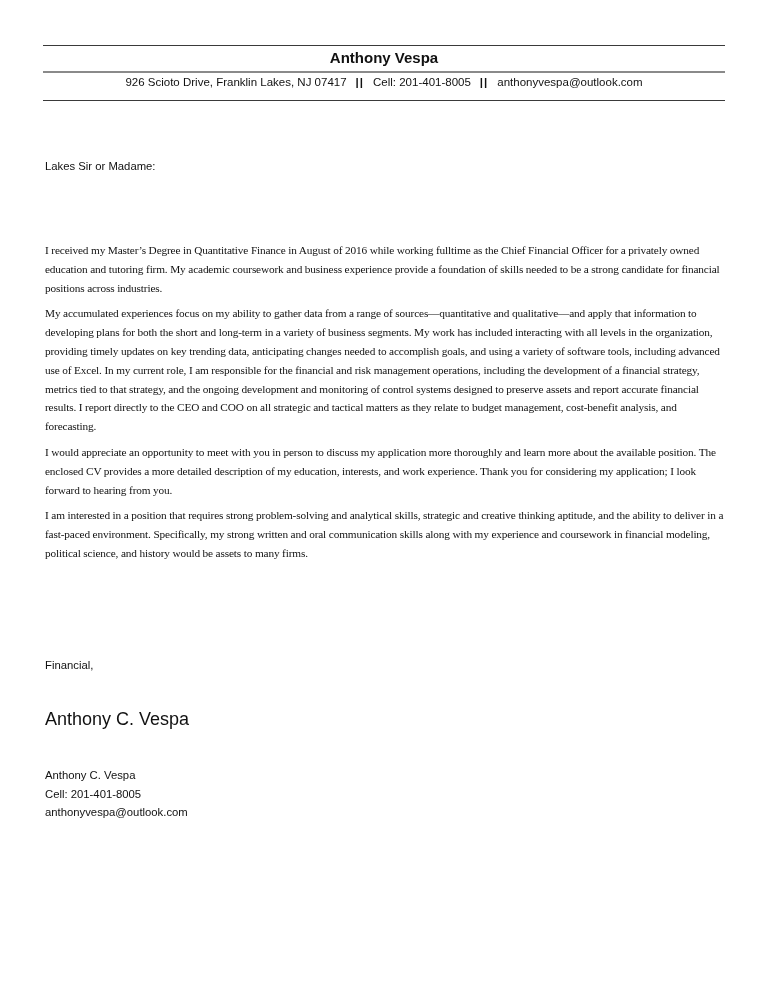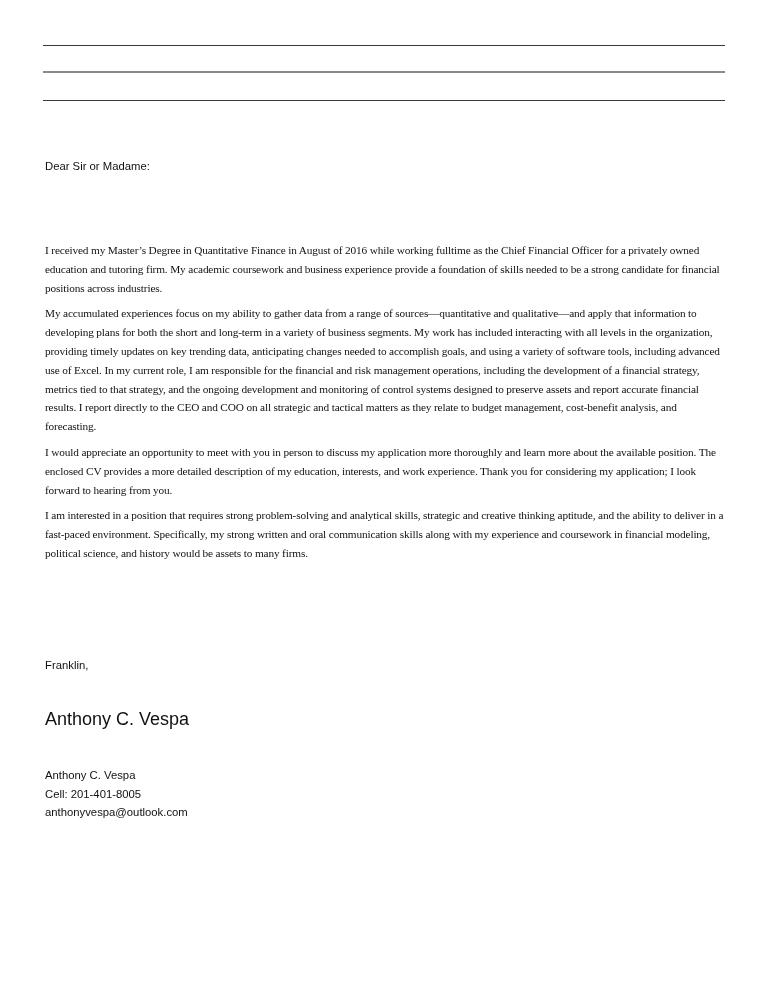--- a/index.html
+++ b/index.html
@@ -101,33 +101,37 @@
     .sig-block div {
       line-height: 18.5px;
     }
   </style>
 </head>
 <body>
 
 <div class="page">
 
   <div class="rule rule-top"></div>
+  <div class="letterhead-name">Anthony Vespa</div>
   <div class="rule rule-mid"></div>
+  <div class="letterhead-contact">
+    <span>926 Scioto Drive, Franklin Lakes, NJ 07417</span><span class="sep">||</span><span>Cell: 201-401-8005</span><span class="sep">||</span><span>anthonyvespa@outlook.com</span>
+  </div>
   <div class="rule rule-bot"></div>
 
-  <div class="salutation body-text">Dear Sir or Madame:</div>
+  <div class="salutation body-text">Lakes Sir or Madame:</div>
 
   <div class="paragraphs body-text">
     <p>I received my Master’s Degree in Quantitative Finance in August of 2016 while working fulltime as the Chief Financial Officer for a privately owned education and tutoring firm.  My academic coursework and business experience provide a foundation of skills needed to be a strong candidate for financial positions across industries.</p>
     <p>My accumulated experiences focus on my ability to gather data from a range of sources—quantitative and qualitative—and apply that information to developing plans for both the short and long-term in a variety of business segments. My work has included interacting with all levels in the organization, providing timely updates on key trending data, anticipating changes needed to accomplish goals, and using a variety of software tools, including advanced use of Excel. In my current role, I am responsible for the financial and risk management operations, including the development of a financial strategy, metrics tied to that strategy, and the ongoing development and monitoring of control systems designed to preserve assets and report accurate financial results.  I report directly to the CEO and COO on all strategic and tactical matters as they relate to budget management, cost-benefit analysis, and forecasting.</p>
     <p>I would appreciate an opportunity to meet with you in person to discuss my application more thoroughly and learn more about the available position. The enclosed CV provides a more detailed description of my education, interests, and work experience. Thank you for considering my application; I look forward to hearing from you.</p>
     <p>I am interested in a position that requires strong problem-solving and analytical skills, strategic and creative thinking aptitude, and the ability to deliver in a fast-paced environment. Specifically, my strong written and oral communication skills along with my experience and coursework in financial modeling, political science, and history would be assets to many firms.</p>
   </div>
 
-  <div class="closing body-text">Franklin,</div>
+  <div class="closing body-text">Financial,</div>
 
   <div class="signature">Anthony C. Vespa</div>
 
   <div class="sig-block body-text">
     <div>Anthony C. Vespa</div>
     <div>Cell: 201-401-8005</div>
     <div>anthonyvespa@outlook.com</div>
   </div>
 
 </div>

